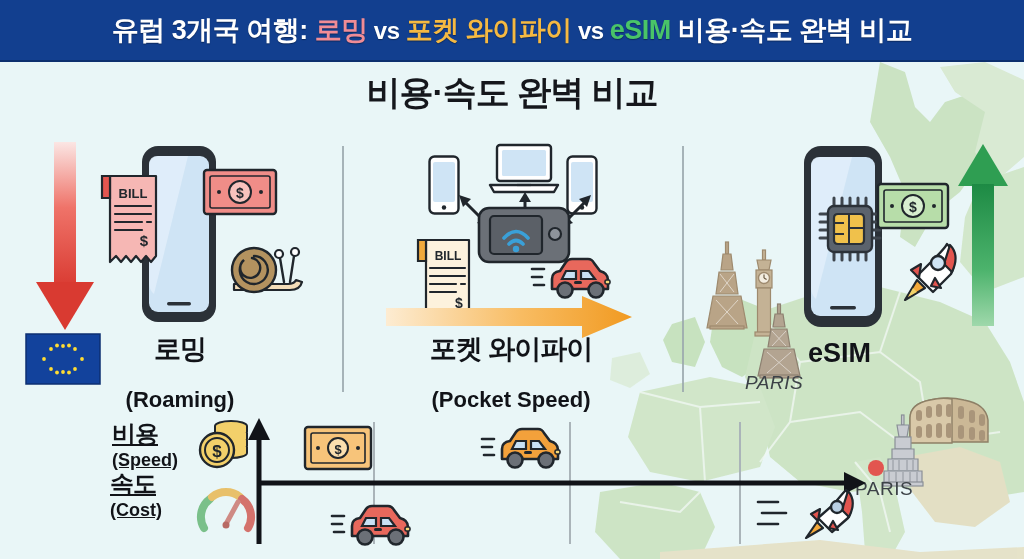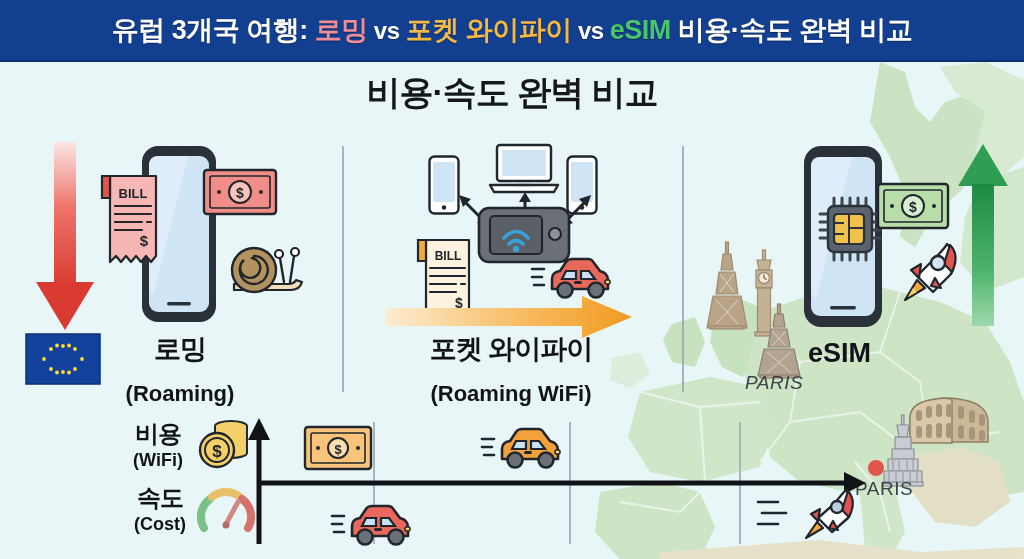--- a/index.html
+++ b/index.html
@@ -38,27 +38,27 @@
     text-align:center; font-size:34px; font-weight:bold; color:#15171c;
     letter-spacing:-1px;
   }
 
   
   .divider{ position:absolute; width:2px; background:#9aa7ad; opacity:.85; }
 
   
   .collabel{ position:absolute; text-align:center; color:#111318; }
   .collabel .ko{ font-size:27px; font-weight:bold; letter-spacing:-1px; display:block; }
-  .collabel .en{ font-size:22px; font-weight:bold; display:block; margin-top:14px; }
+  .collabel .en{ font-size:22px; font-weight:bold; display:block; margin-top:20px; }
 
   
   .esimlabel{ position:absolute; font-size:27px; font-weight:bold; color:#111318; }
 
   
-  .metric{ position:absolute; text-align:center; color:#111318; }
+  .metric{ position:absolute; text-align:left; color:#111318;text-decoration:underline; }
   .metric .ko{ display:block; font-size:24px; font-weight:bold; letter-spacing:-1px; }
   .metric .en{ display:block; font-size:18px; font-weight:bold; }
 
   
   .city{ position:absolute; font-size:19px; font-weight:normal; color:#3c4247; letter-spacing:.5px; }
 
   
   .art{ position:absolute; }
   .art svg{ display:block; overflow:visible; }
 </style>
@@ -303,21 +303,21 @@
           <stop offset="55%" stop-color="#f8bc62"></stop>
           <stop offset="100%" stop-color="#f19a21"></stop>
         </linearGradient>
       </defs>
       <path d="M0 12 h196 v-12 l50 21 l-50 21 v-12 H0 Z" fill="url(#orggrad)"></path>
     </svg>
   </div>
 
   <div class="collabel" style="left:396px; top:331px; width:230px;">
     <span class="ko">포켓 와이파이</span>
-    <span class="en">(Roaming WiFi)</span>
+    <span class="en">(Pocket Speed)</span>
   </div>
 
   <div class="art" style="left:706px; top:240px;">
     <svg width="42" height="90" viewBox="0 0 42 90">
       <g fill="#b9a487" stroke="#9e8a6e" stroke-width="1.2">
         <rect x="19.5" y="2" width="3" height="12"></rect>
         <path d="M17 14 h8 l2 16 h-12 Z"></path>
         <path d="M13 32 h16 l3 22 h-22 Z"></path>
         <path d="M7 56 h28 l6 32 h-40 Z"></path>
         <rect x="4" y="86" width="34" height="3"></rect>
@@ -498,23 +498,23 @@
           <line x1="27" y1="57" x2="27" y2="67"></line>
         <line x1="34" y1="57" x2="34" y2="67"></line>
       </g>
     </svg>
   </div>
 
   <div class="city" style="left:855px; top:478px;">PARIS</div>
 
   <div class="metric" style="left:112px; top:418px; width:92px;">
     <span class="ko">비용</span>
-    <span class="en">(WiFi)</span>
-  </div>
-  <div class="metric" style="left:110px; top:482px; width:100px;">
+    <span class="en">(Speed)</span>
+  </div>
+  <div class="metric" style="left:110px; top:468px; width:100px;">
     <span class="ko">속도</span>
     <span class="en">(Cost)</span>
   </div>
 
   <div class="art" style="left:198px; top:418px;">
     <svg width="54" height="54" viewBox="0 0 54 54">
       <g fill="#f3d06a" stroke="#20262c" stroke-width="2">
         <ellipse cx="33" cy="8" rx="16" ry="5"></ellipse>
         <path d="M17 8 v6 a16 5 0 0 0 32 0 v-6"></path>
         <path d="M17 15 v6 a16 5 0 0 0 32 0 v-6"></path>

